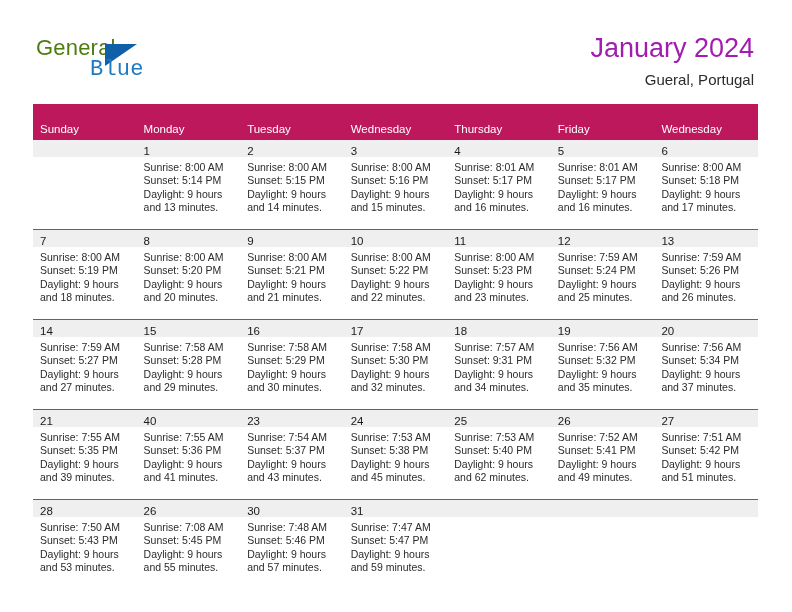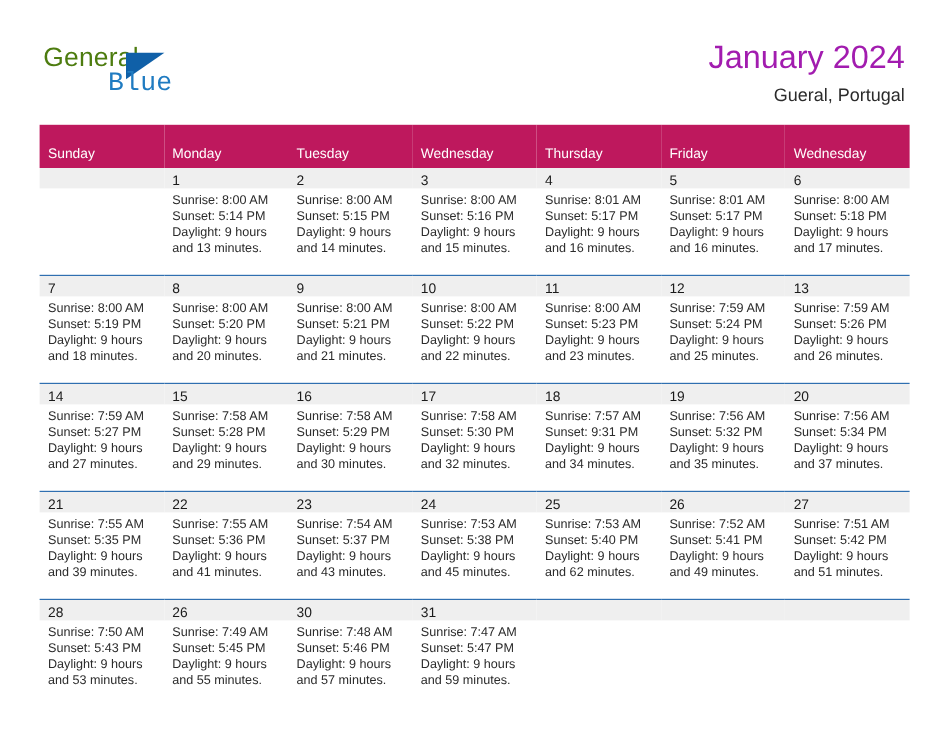--- a/index.html
+++ b/index.html
@@ -365,21 +365,21 @@
           <td class="day-cell">
             <div class="daynum-band"><span class="daynum">21</span></div>
             <div class="cell-body">
               <div class="cell-line">Sunrise: 7:55 AM</div>
               <div class="cell-line">Sunset: 5:35 PM</div>
               <div class="cell-line">Daylight: 9 hours</div>
               <div class="cell-line">and 39 minutes.</div>
             </div>
           </td>
           <td class="day-cell">
-            <div class="daynum-band"><span class="daynum">22</span></div>
+            <div class="daynum-band"><span class="daynum">40</span></div>
             <div class="cell-body">
               <div class="cell-line">Sunrise: 7:55 AM</div>
               <div class="cell-line">Sunset: 5:36 PM</div>
               <div class="cell-line">Daylight: 9 hours</div>
               <div class="cell-line">and 41 minutes.</div>
             </div>
           </td>
           <td class="day-cell">
             <div class="daynum-band"><span class="daynum">23</span></div>
             <div class="cell-body">
@@ -432,21 +432,21 @@
             <div class="cell-body">
               <div class="cell-line">Sunrise: 7:50 AM</div>
               <div class="cell-line">Sunset: 5:43 PM</div>
               <div class="cell-line">Daylight: 9 hours</div>
               <div class="cell-line">and 53 minutes.</div>
             </div>
           </td>
           <td class="day-cell">
             <div class="daynum-band"><span class="daynum">26</span></div>
             <div class="cell-body">
-              <div class="cell-line">Sunrise: 7:49 AM</div>
+              <div class="cell-line">Sunrise: 7:08 AM</div>
               <div class="cell-line">Sunset: 5:45 PM</div>
               <div class="cell-line">Daylight: 9 hours</div>
               <div class="cell-line">and 55 minutes.</div>
             </div>
           </td>
           <td class="day-cell">
             <div class="daynum-band"><span class="daynum">30</span></div>
             <div class="cell-body">
               <div class="cell-line">Sunrise: 7:48 AM</div>
               <div class="cell-line">Sunset: 5:46 PM</div>

